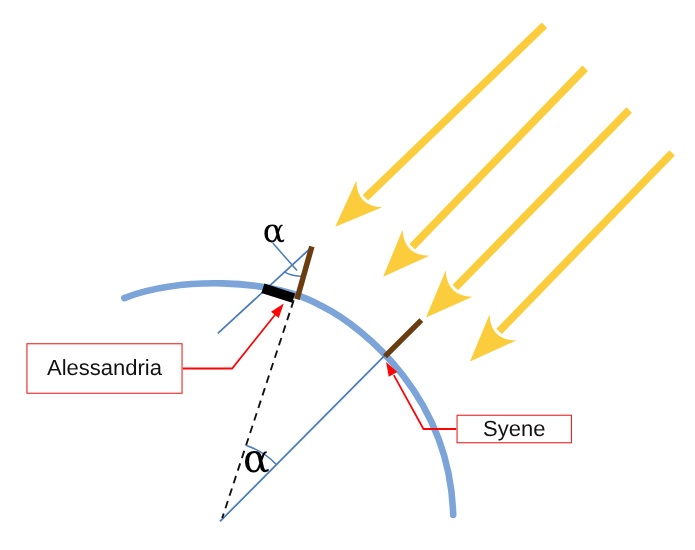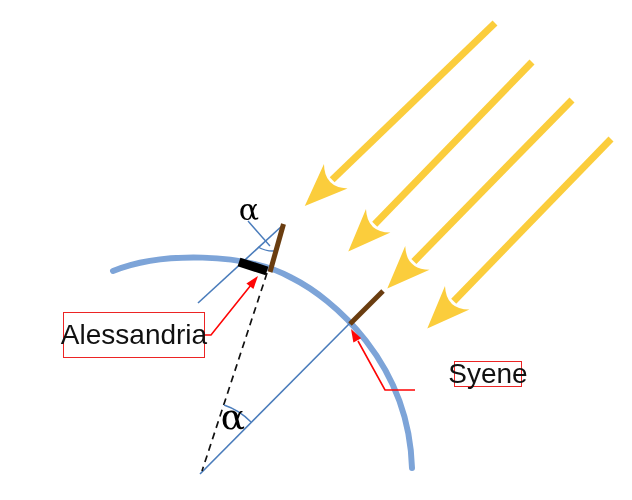--- a/index.html
+++ b/index.html
@@ -24,26 +24,25 @@
     position:absolute;
     box-sizing:border-box;
     background:#ffffff;
     border:1.6px solid var(--border-red);
     color:var(--ink);
     display:flex;
     flex-direction:column;
     align-items:center;
     justify-content:center;
     text-align:center;
-    font-size:28px;
+    font-size:20px;
     line-height:22px;
-    margin-left:39px;
   }
   .label-box.alexandria{left:24px;top:312px;width:142px;height:46px;}
-  .label-box.syene{left:415px;top:361px;width:68px;height:26px;line-height:24px;}
+  .label-box.syene{left:415px;top:377px;width:105px;height:26px;line-height:24px;}
   .alpha-glyph{font-family:"DejaVu Serif", serif;fill:#000;}
 </style>
 </head>
 <body>
 
 <div class="stage">
   <svg width="632" height="500" viewBox="0 0 632 500">
     <defs>
       <g id="sun-ray-shape">
         <line x1="0" y1="0" x2="226" y2="0" stroke-width="7" stroke="#FBCD3C"></line>

